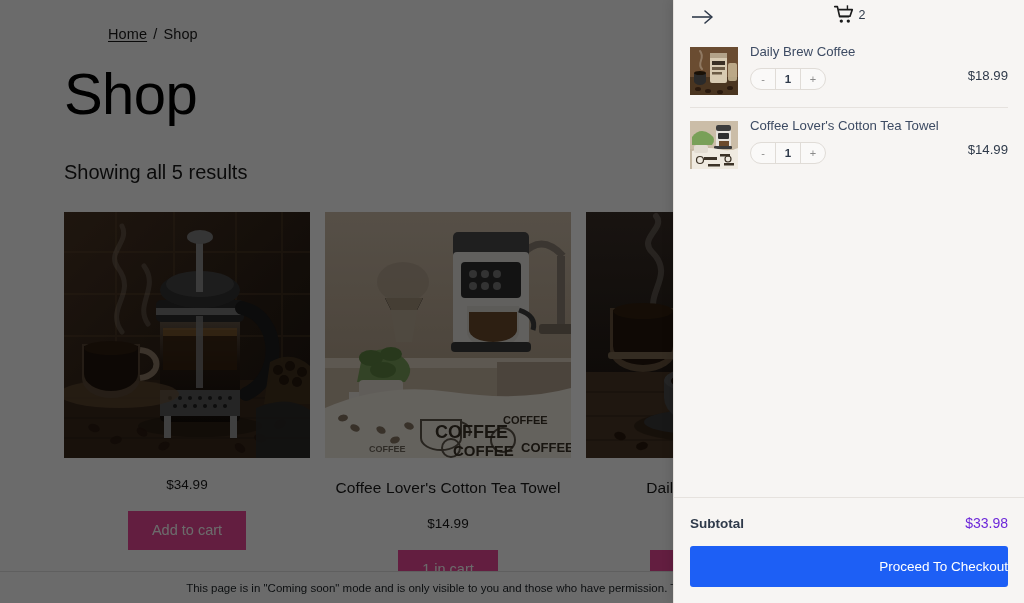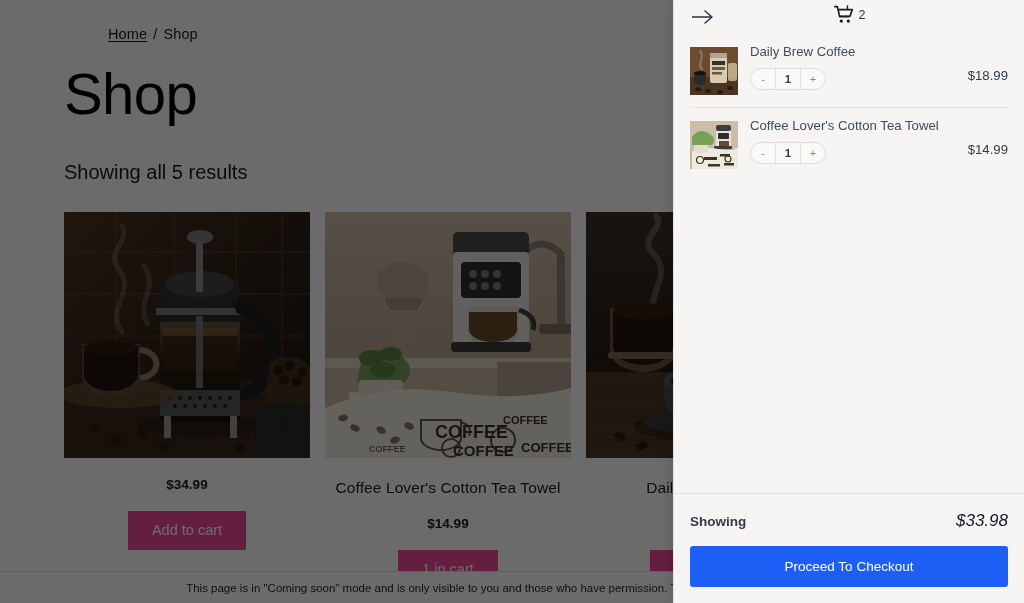--- a/index.html
+++ b/index.html
@@ -87,21 +87,20 @@
     font-size: 15.5px;
     color: #1a1a1a;
     letter-spacing: .1px;
     white-space: nowrap;
   }
 
   .product-price {
     margin-top: 19px;
     font-size: 13.5px;
     color: #1a1a1a;
-    font-weight: bold;
   }
 
   .product-btn {
     margin-top: 19px;
     display: inline-block;
     border: none;
     background: #ec4899;
     color: #ffffff;
     font-family: inherit;
     font-size: 14.5px;
@@ -292,37 +291,36 @@
     align-items: center;
     justify-content: space-between;
     padding: 17px 0 15px 0;
   }
   .subtotal-label {
     font-size: 13.5px;
     font-weight: 700;
     color: #2f3a4a;
   }
   .subtotal-value {
-    font-size: 17px;
-    color: #0f172a;
-    font-style: italic;
+    font-size: 14px;
+    color: #6d28d9;
   }
 
   .checkout-btn {
     display: block;
     width: 100%;
     background: #1d5ff5;
     color: #ffffff;
     font-family: inherit;
     font-size: 13.5px;
     border: none;
     border-radius: 3px;
     padding: 13px 0;
     cursor: pointer;
-    text-align: center;
+    text-align: right;
   }
 </style>
 </head>
 <body>
 
 <div id="app">
 
   <div class="page">
     <div class="page-inner">
 
@@ -667,21 +665,21 @@
             <button>+</button>
           </div>
         </div>
         <div class="item-price">$14.99</div>
       </div>
 
     </div>
 
     <div class="cart-footer">
       <div class="subtotal-row">
-        <span class="subtotal-label">Showing</span>
+        <span class="subtotal-label">Subtotal</span>
         <span class="subtotal-value">$33.98</span>
       </div>
       <button class="checkout-btn">Proceed To Checkout</button>
     </div>
 
   </aside>
 
 </div>
 
 </body></html>

